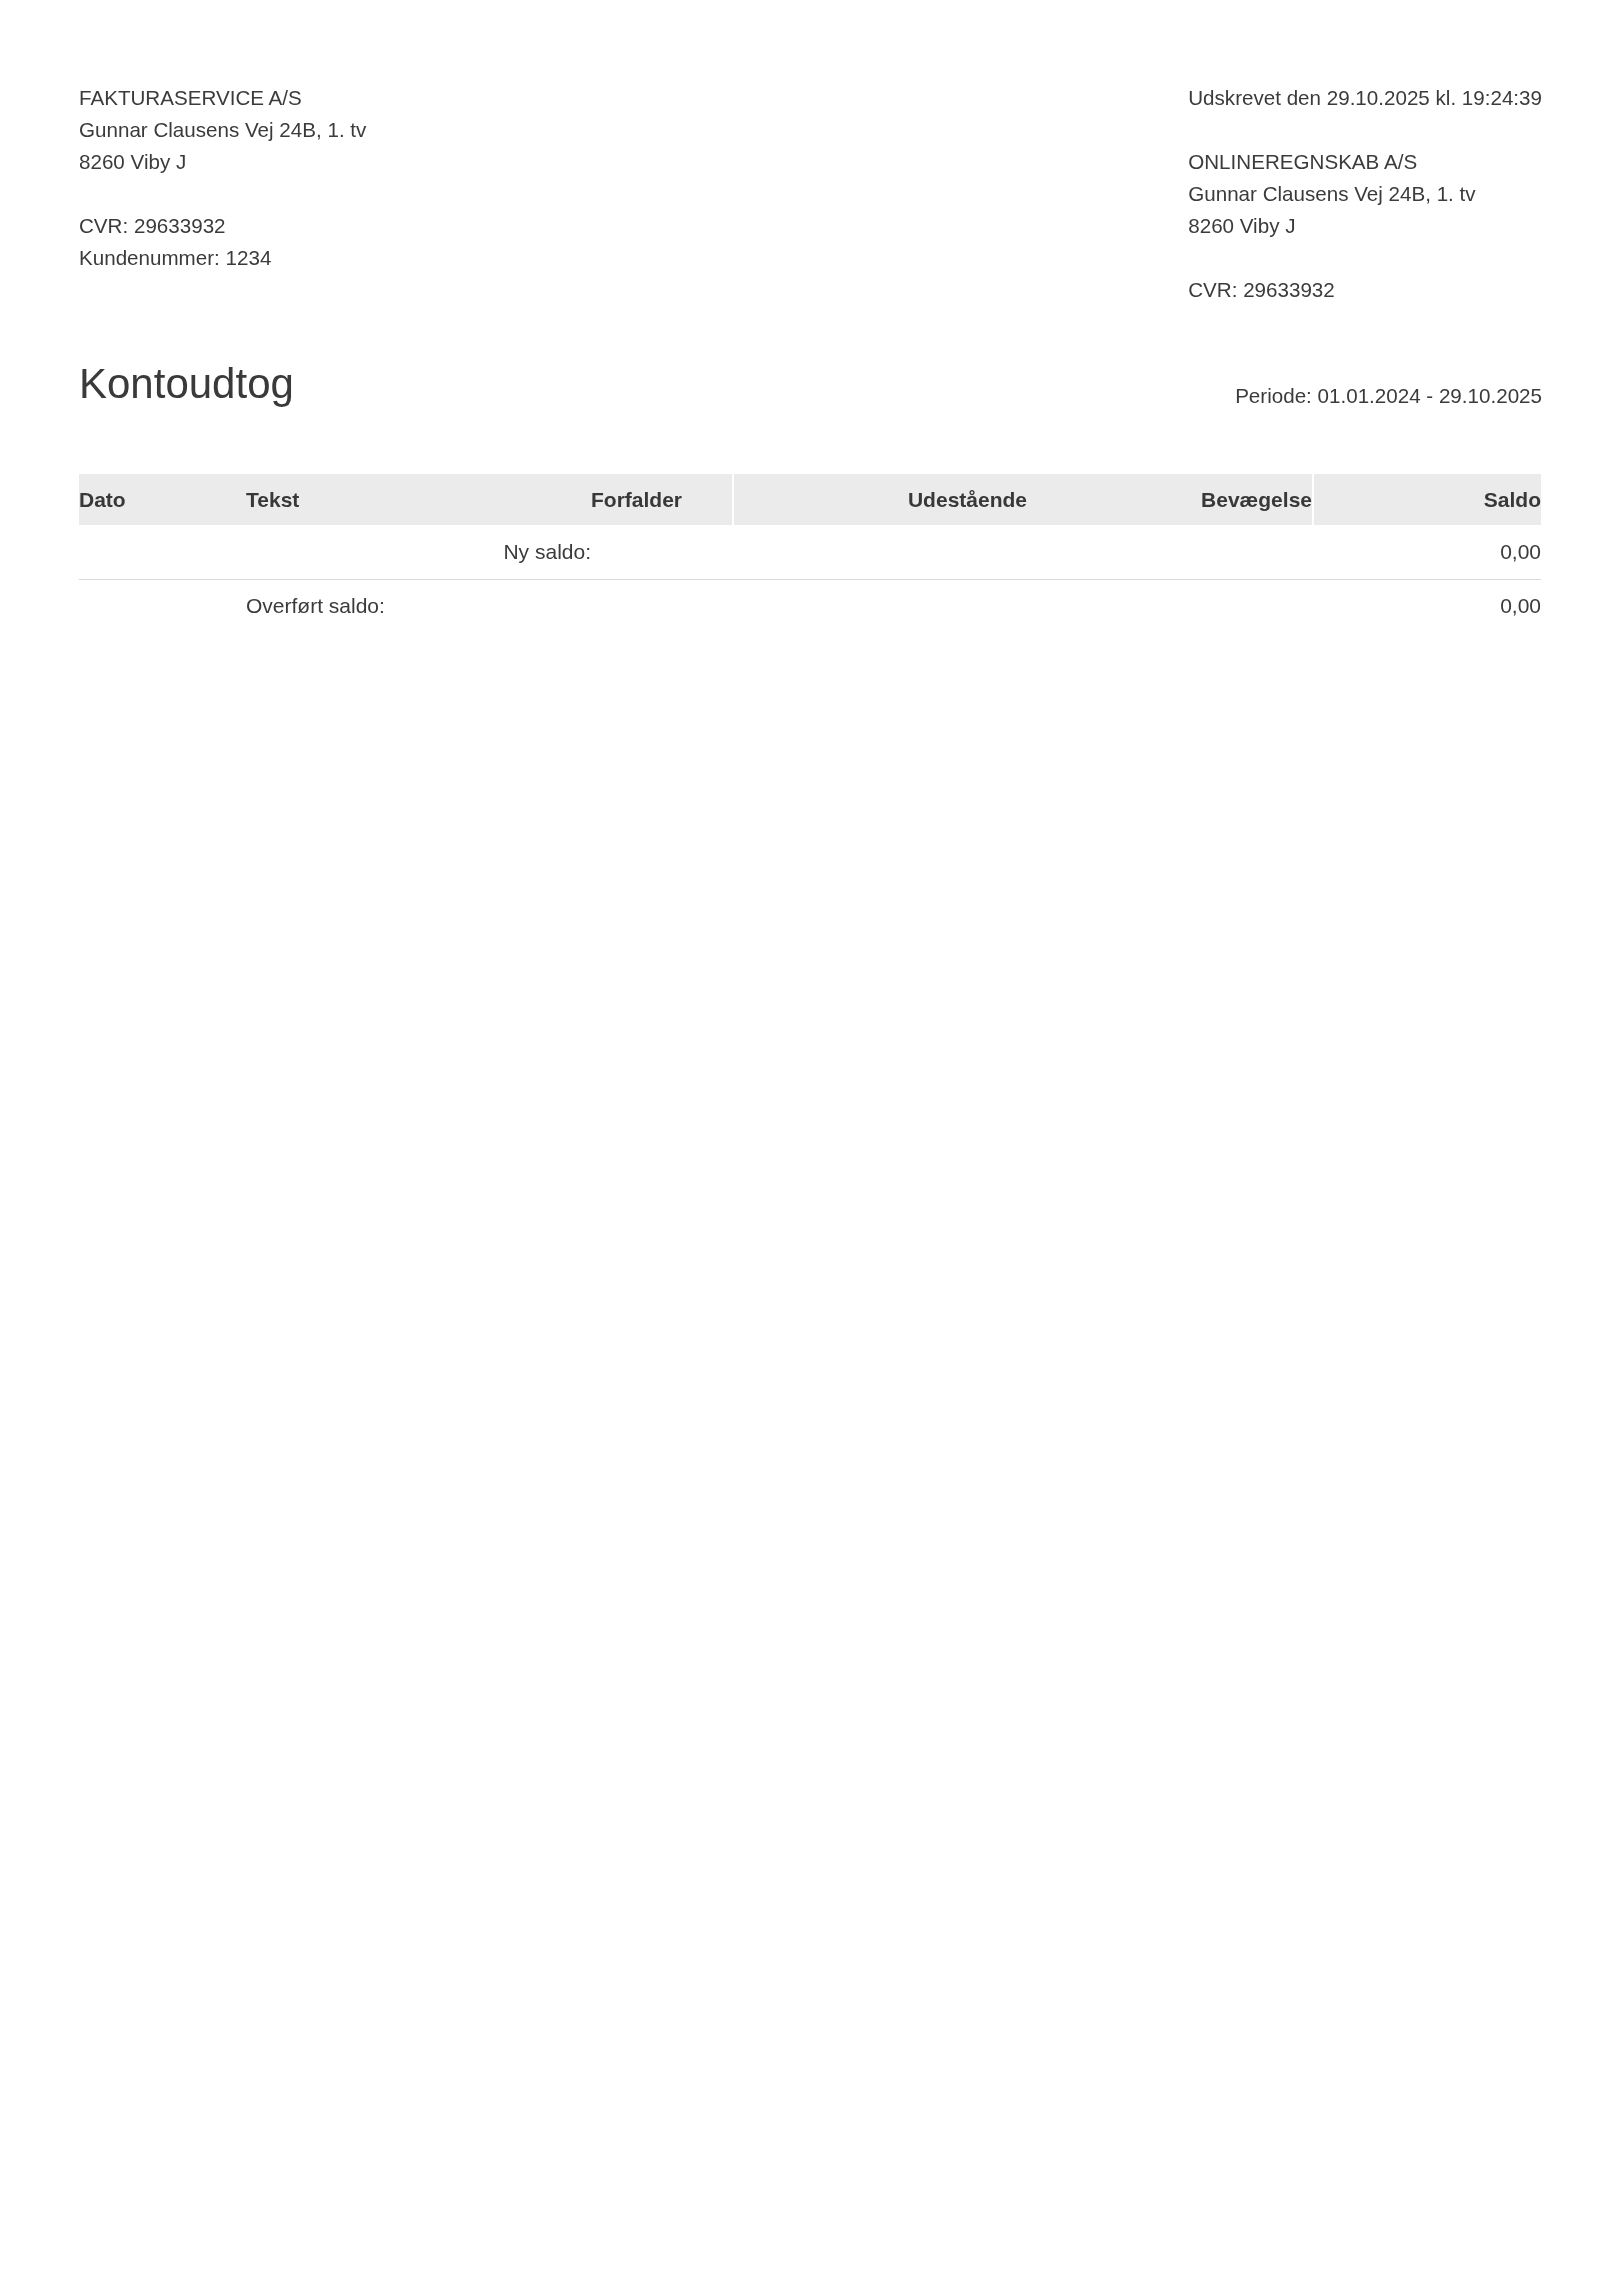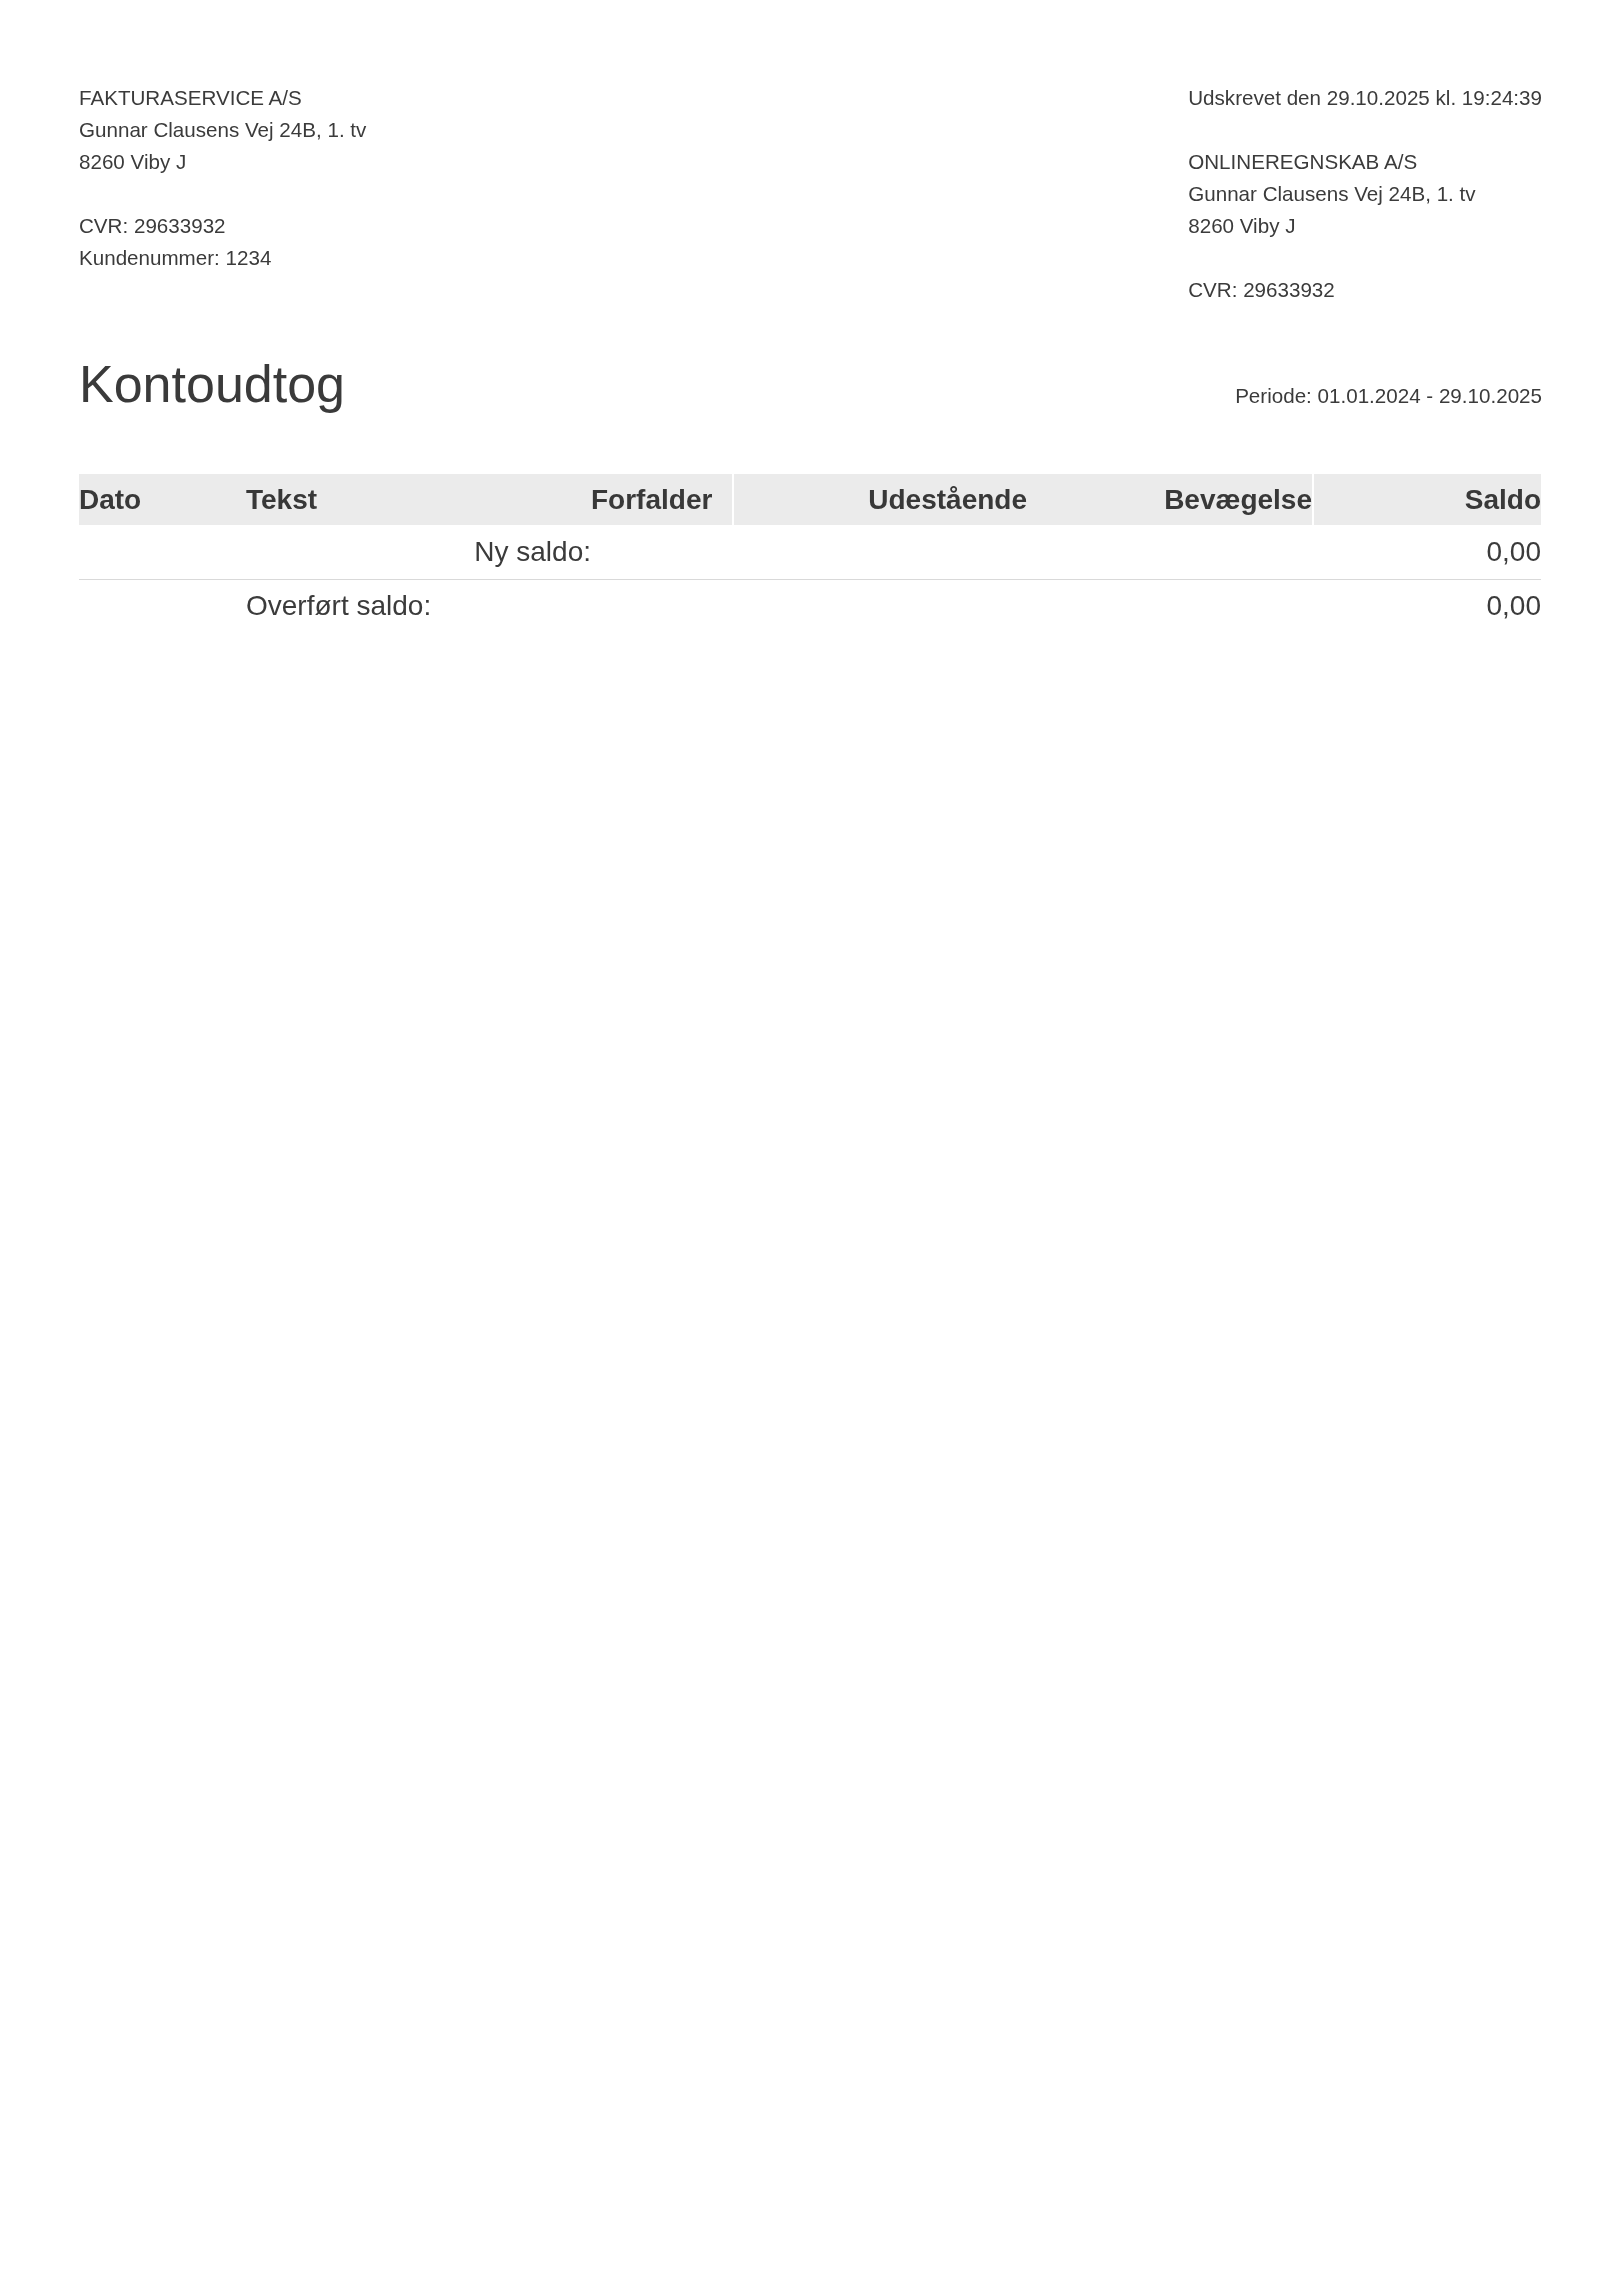--- a/index.html
+++ b/index.html
@@ -28,35 +28,35 @@
   .spacer-line { height: 32px; }
 
   
   .title-row {
     margin-top: 45px;
     display: flex;
     justify-content: space-between;
     align-items: flex-end;
   }
   .doc-title {
-    font-size: 52px;
+    font-size: 42px;
     line-height: 66px;
     font-weight: 400;
     color: #3a3a3a;
     letter-spacing: 0px;
   }
   .period { margin-bottom: 8.8px; }
 
   
   table.stmt {
     margin-top: 57px;
     width: 1462px;
     border-collapse: collapse;
     table-layout: fixed;
-    font-size: 28px;
+    font-size: 21px;
   }
   table.stmt th {
     background: #ebebeb;
     height: 51px;
     font-weight: bold;
     color: #383838;
     padding: 0;
     vertical-align: middle;
   }
   table.stmt td {

